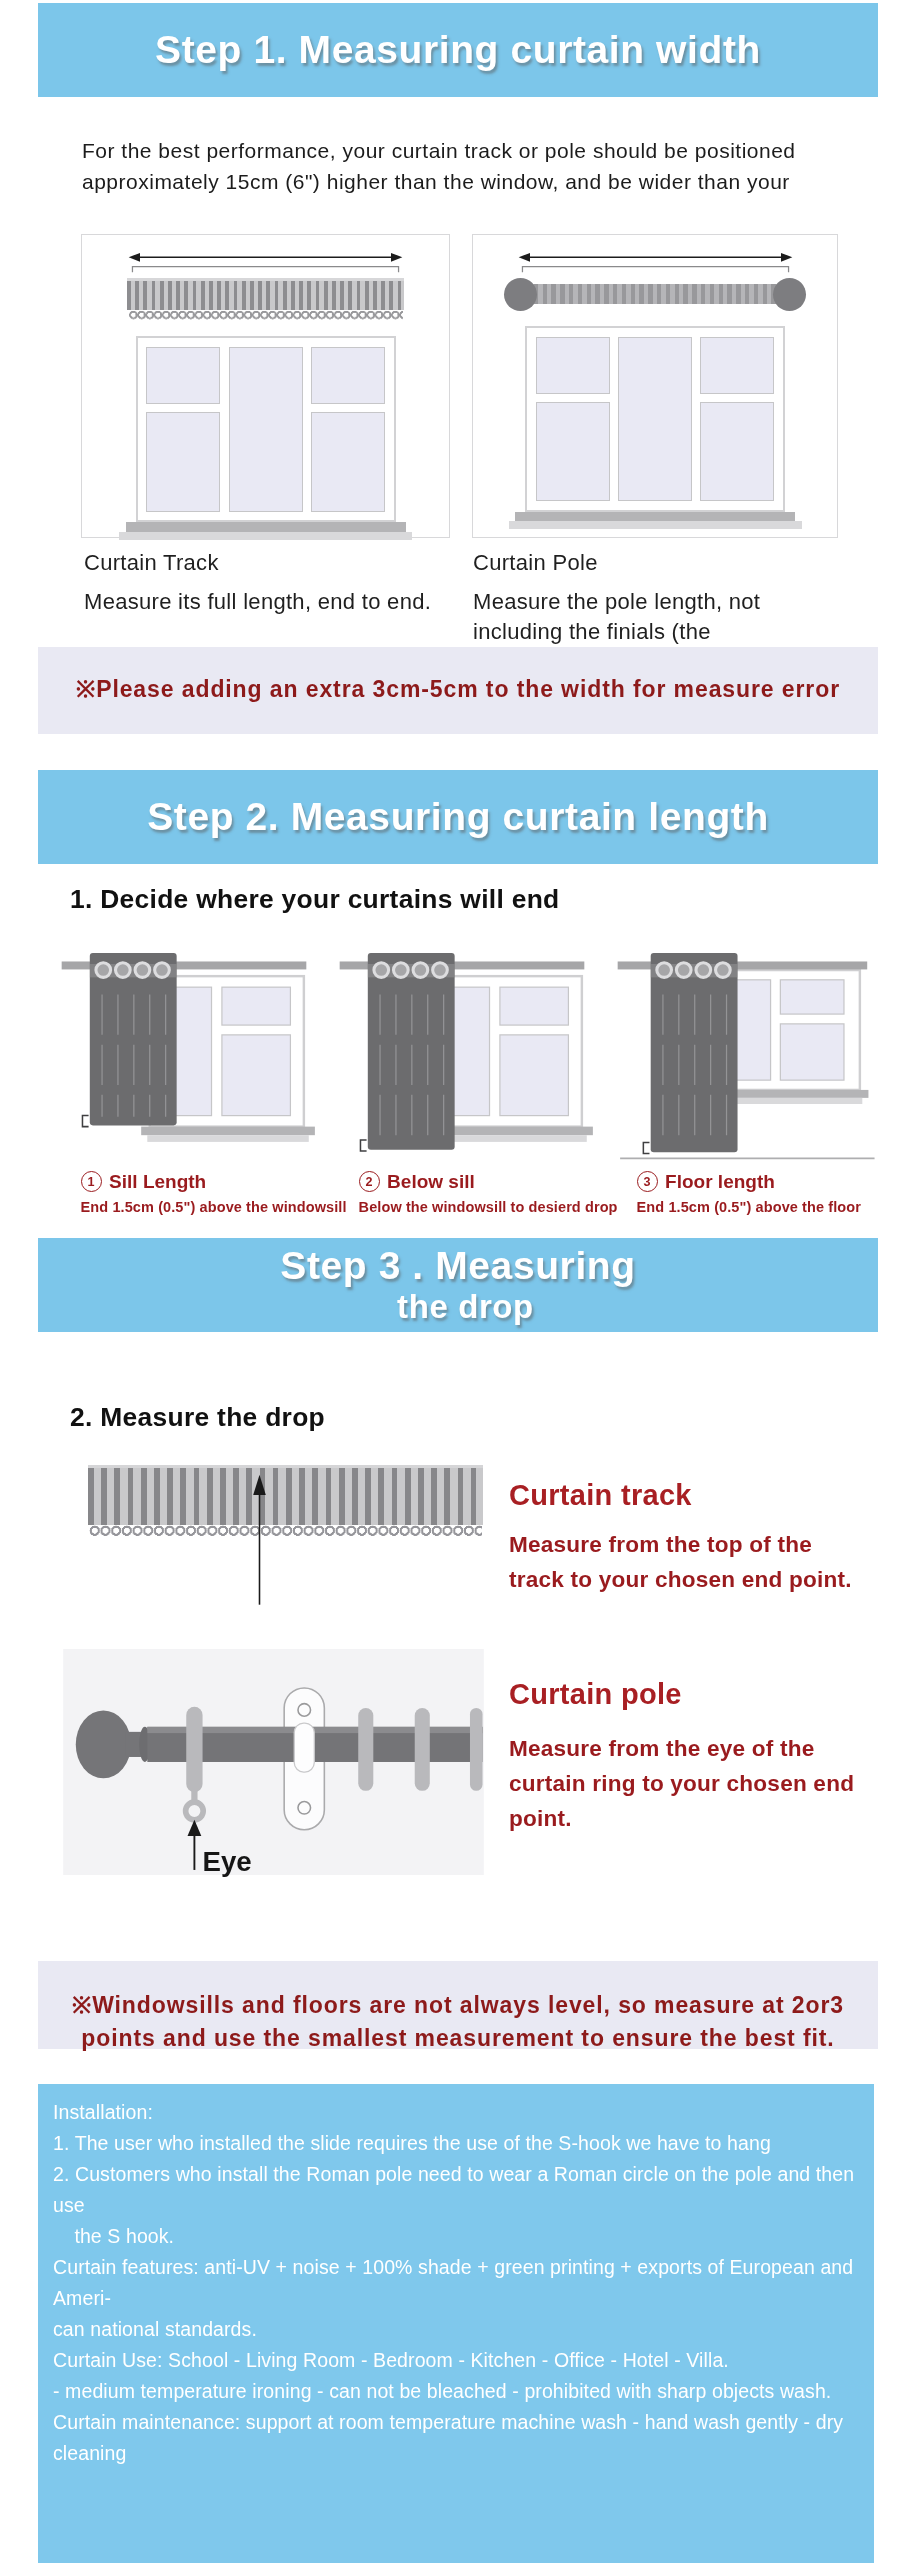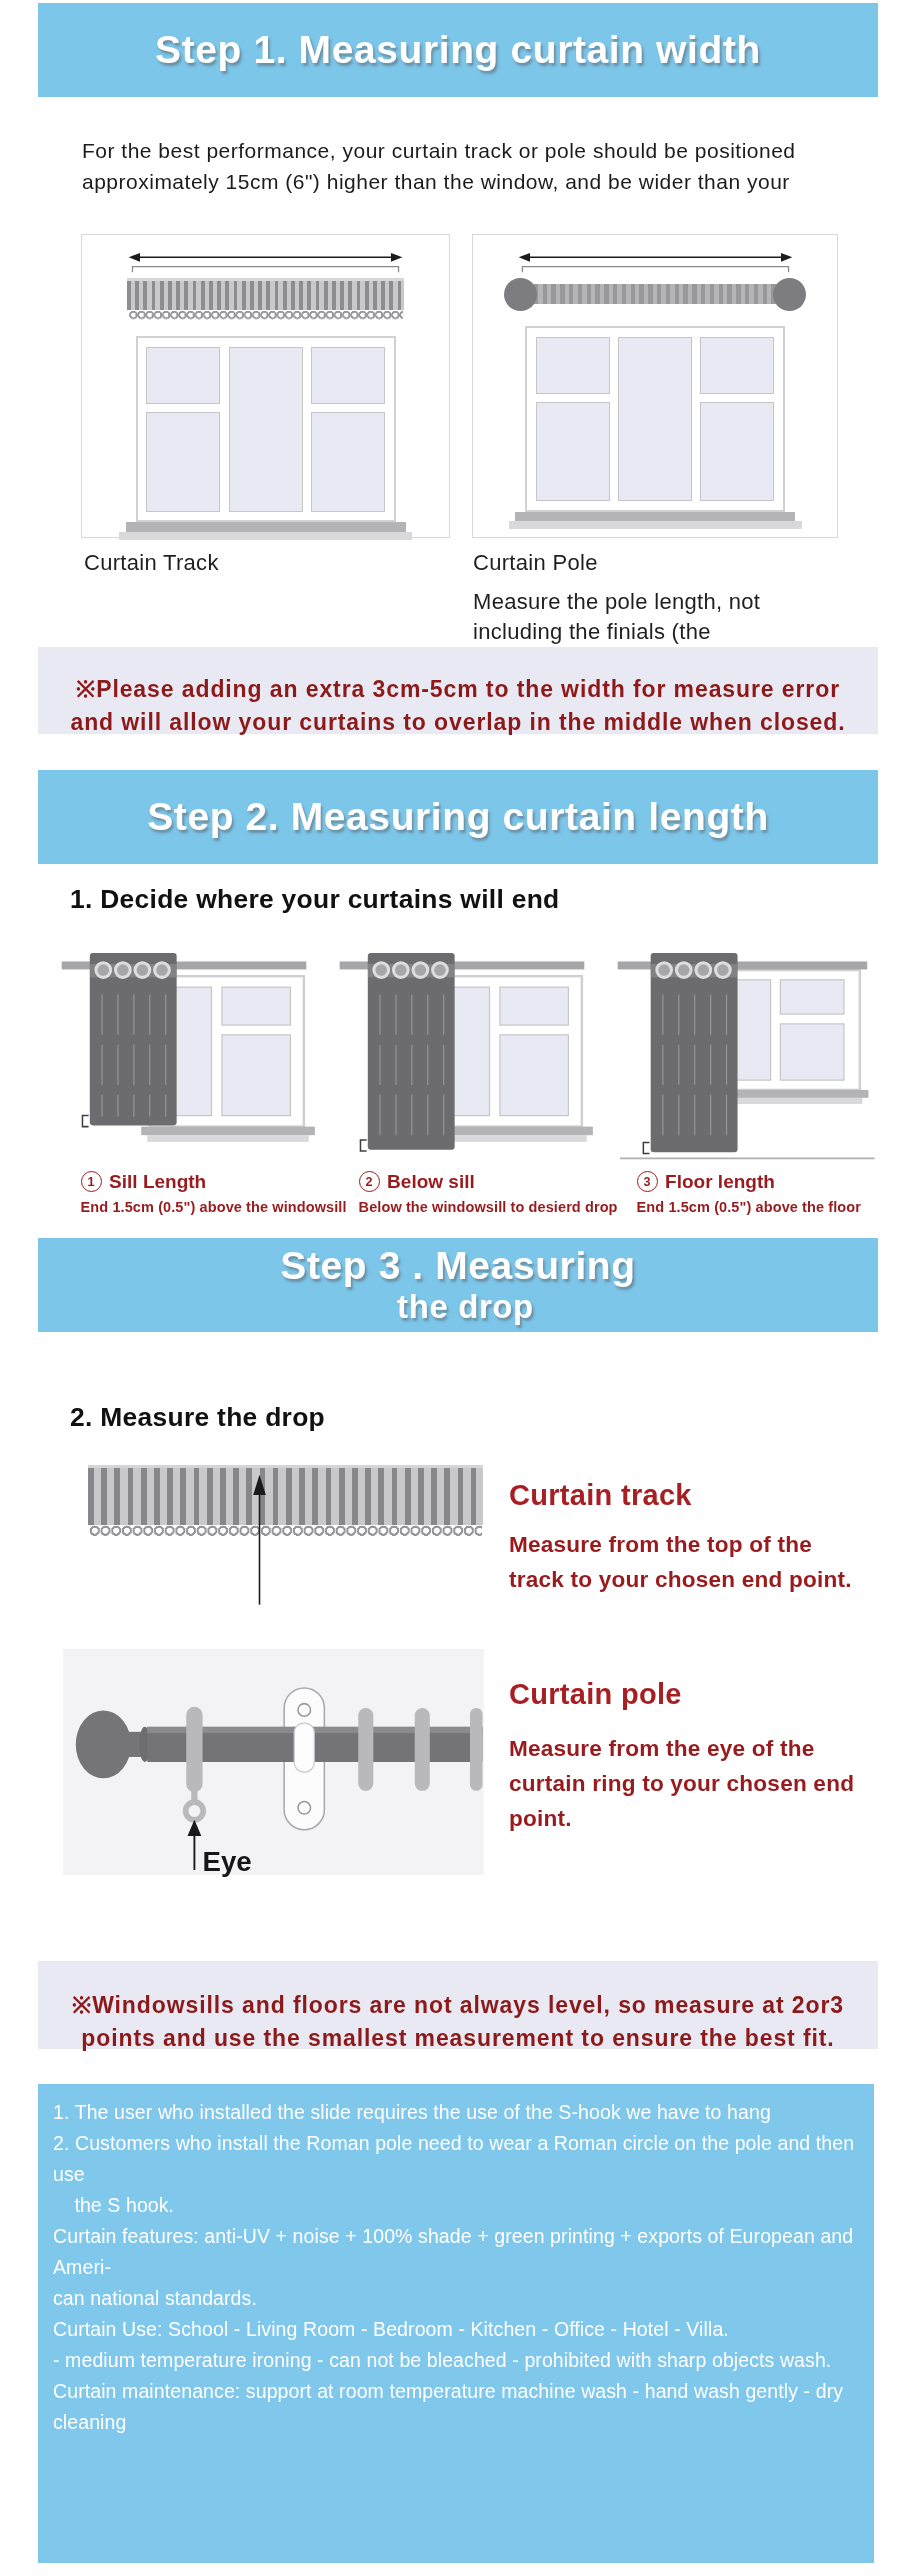--- a/index.html
+++ b/index.html
@@ -163,29 +163,29 @@
         <div class="pane small"></div>
         <div class="pane tall"></div>
       </div>
     </div>
     <div class="sill-a"></div>
     <div class="sill-b"></div>
   </div>
 
   <div class="caption cap-left">
     <div>Curtain Track</div>
+    <div class="cap-desc">Measure its full length, end to end.</div>
   </div>
   <div class="caption cap-right">
     <div>Curtain Pole</div>
     <div class="cap-desc">Measure the pole length, not including the finials (the</div>
   </div>
 
   <div class="note note1">
     <div>※Please adding an extra 3cm-5cm to the width for measure error</div>
-    <div>and will allow your curtains to overlap in the middle when closed.</div>
   </div>
 
   <div class="banner banner2">
     <span>Step 2. Measuring curtain length</span>
   </div>
 
   <div class="h-black h1">1. Decide where your curtains will end</div>
 
   <div class="opts">
 
@@ -313,20 +313,21 @@
   </svg>
   <div class="red-title p-title">Curtain pole</div>
   <div class="red-desc p-desc">Measure from the eye of the curtain ring to your chosen end point.</div>
 
   <div class="note note2">
     <div>※Windowsills and floors are not always level, so measure at 2or3</div>
     <div>points and use the smallest measurement to ensure the best fit.</div>
   </div>
 
   <div class="footer">
+    <div>Installation:</div>
     <div>1. The user who installed the slide requires the use of the S-hook we have to hang</div>
     <div>2. Customers who install the Roman pole need to wear a Roman circle on the pole and then use</div>
     <div class="indent">the S hook.</div>
     <div>Curtain features: anti-UV + noise + 100% shade + green printing + exports of European and Ameri-</div>
     <div>can national standards.</div>
     <div>Curtain Use: School - Living Room - Bedroom - Kitchen - Office - Hotel - Villa.</div>
     <div>- medium temperature ironing - can not be bleached - prohibited with sharp objects wash.</div>
     <div>Curtain maintenance: support at room temperature machine wash - hand wash gently - dry cleaning</div>
   </div>
 

